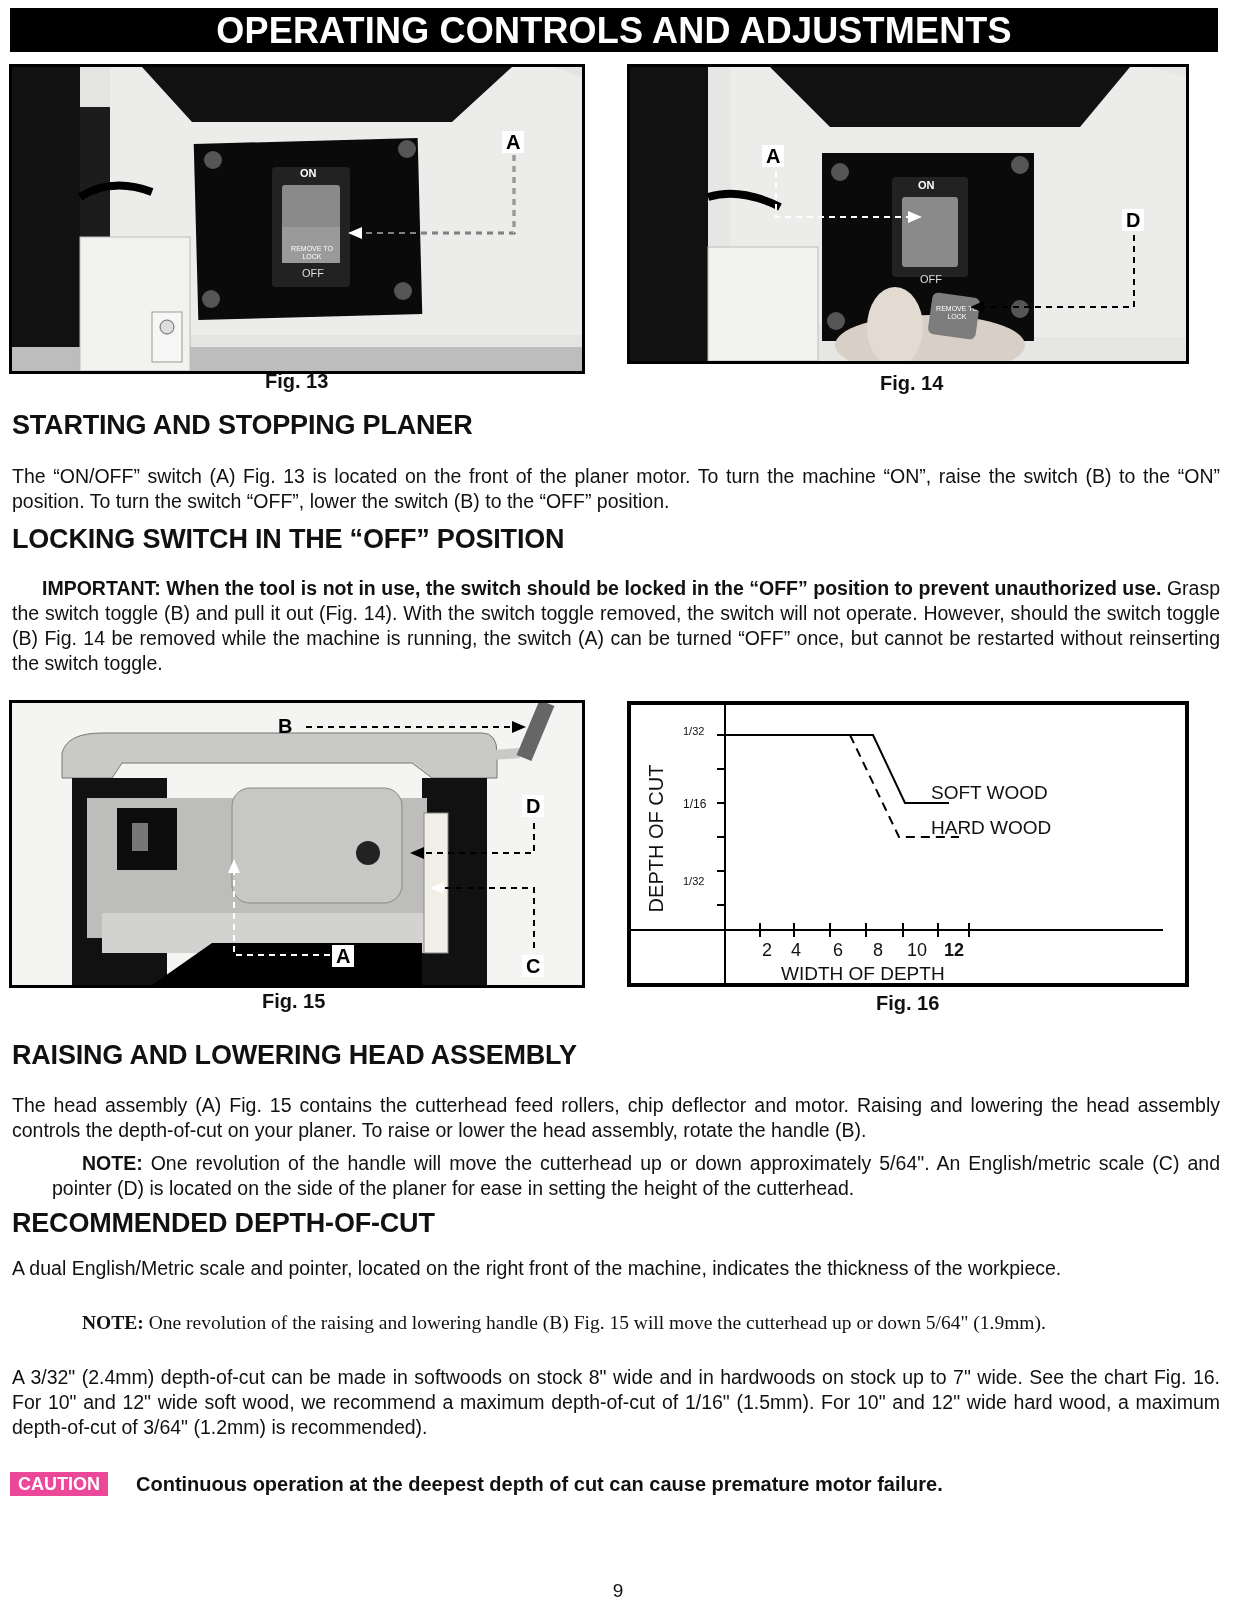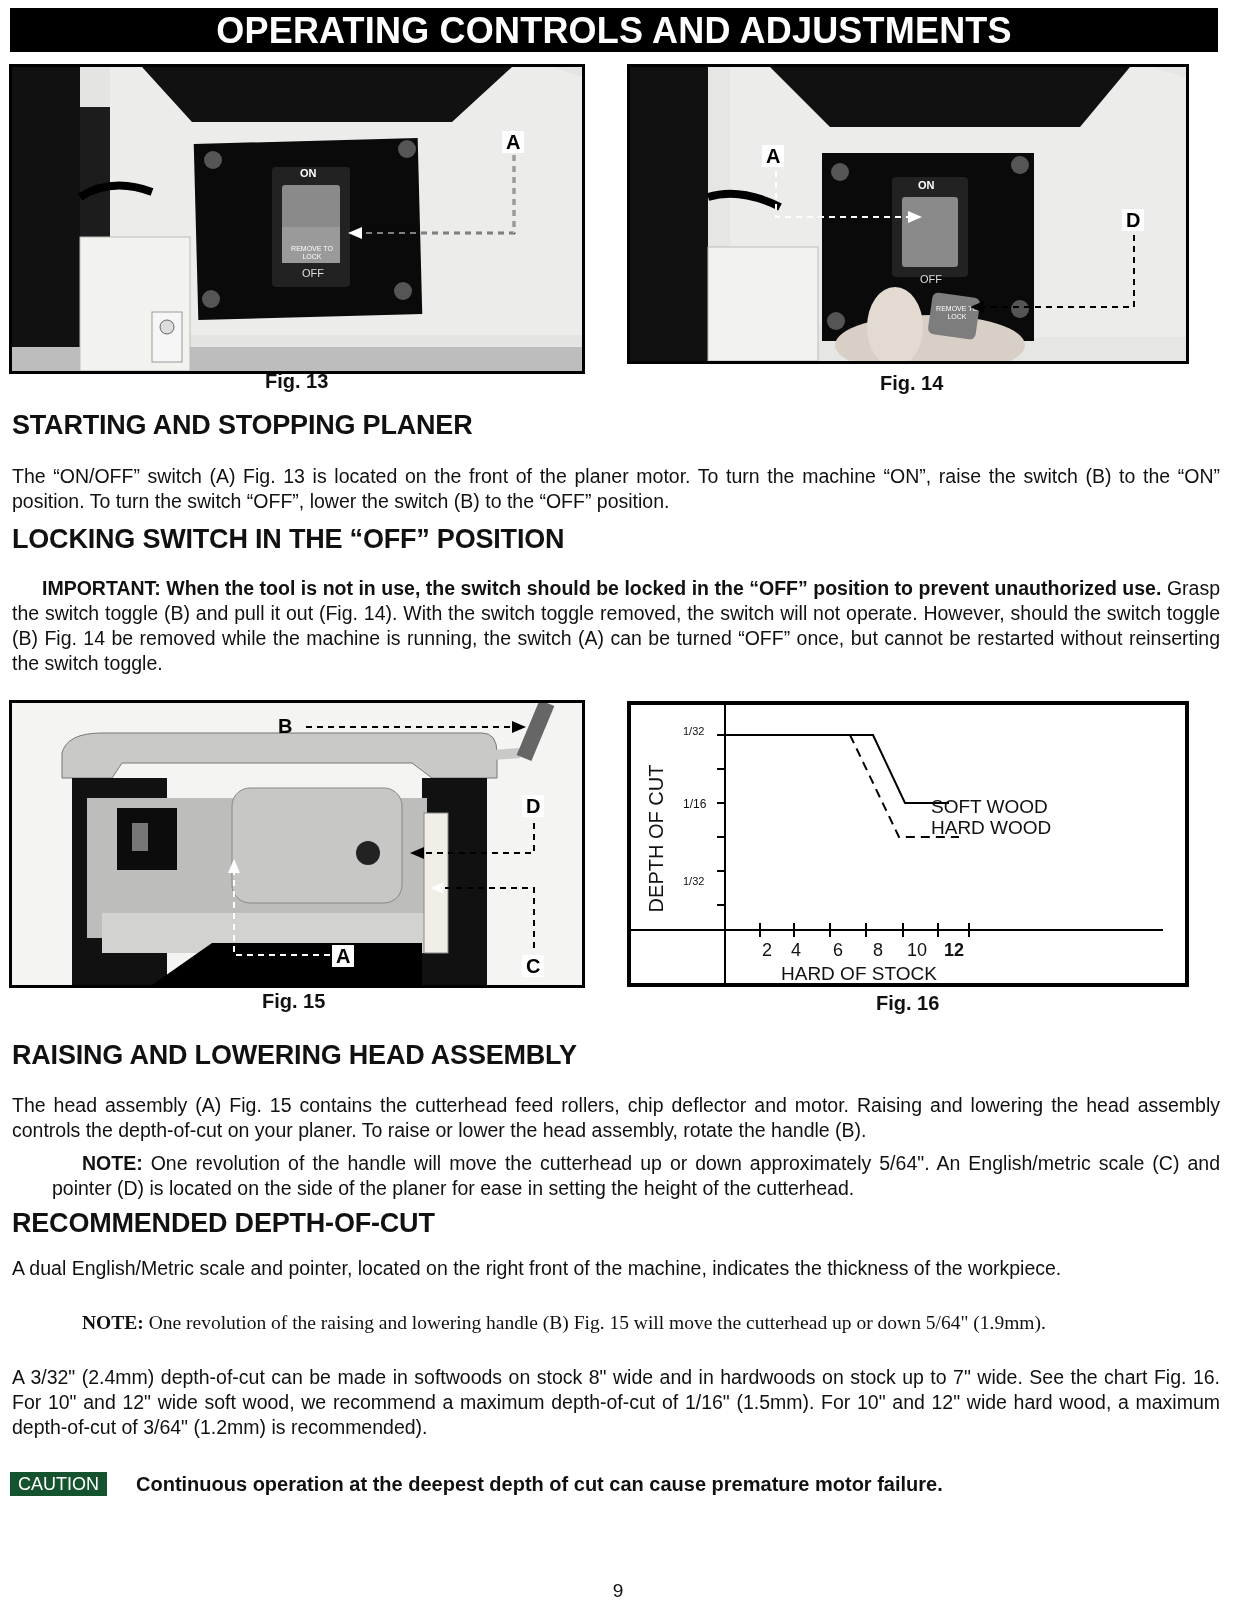--- a/index.html
+++ b/index.html
@@ -8,21 +8,21 @@
   .abs { position: absolute; }
   .banner { left: 10px; top: 8px; width: 1208px; height: 44px; background: #000;
             color: #fff; font-weight: bold; font-size: 36px; text-align: center;
             line-height: 46px; letter-spacing: 0.2px; }
   .figbox { border: 3px solid #000; background: #d9d9d9; overflow: hidden; box-sizing: border-box; }
   .figcap { font-weight: bold; font-size: 20px; }
   .h2 { font-weight: bold; font-size: 27px; left: 12px; letter-spacing: -0.2px; }
   .p { font-size: 19.5px; line-height: 25px; left: 12px; width: 1208px; text-align: justify; }
   .note { left: 52px; width: 1168px; }
   .b { font-weight: bold; margin-left: 30px; }
-  .caution-tag { left: 10px; top: 1472px; background: #14532d; color: #fff; font-weight: normal;
+  .caution-tag { left: 10px; top: 1472px; background: #ec4899; color: #fff; font-weight: bold;
                  font-size: 18px; padding: 1px 8px; line-height: 22px; }
   .caution-text { left: 136px; top: 1473px; font-weight: bold; font-size: 20px; }
   .pagenum { left: 600px; top: 1580px; font-size: 19px; width: 36px; text-align: center; }
   .label-box { background: #fff; color: #000; font-weight: bold; font-size: 20px;
                padding: 0 4px; line-height: 22px; }
   svg { display: block; }
 </style>
 </head>
 <body>
 
@@ -168,22 +168,22 @@
   <div class="abs" style="left:-55px; top:122px; width:160px; text-align:center; transform:rotate(-90deg); font-size:20px;">DEPTH OF CUT</div>
   <div class="abs" style="left:52px; top:20px; font-size:11px;">1/32</div>
   <div class="abs" style="left:52px; top:92px; font-size:12px;text-align:center;">1/16</div>
   <div class="abs" style="left:52px; top:170px; font-size:11px;">1/32</div>
   <div class="abs" style="left:131px; top:235px; font-size:18px;">2</div>
   <div class="abs" style="left:160px; top:235px; font-size:18px;">4</div>
   <div class="abs" style="left:202px; top:235px; font-size:18px;">6</div>
   <div class="abs" style="left:242px; top:235px; font-size:18px;">8</div>
   <div class="abs" style="left:276px; top:235px; font-size:18px;">10</div>
   <div class="abs" style="left:313px; top:235px; font-size:18px;font-weight:bold;">12</div>
-  <div class="abs" style="left:150px; top:258px; font-size:19px;">HARD OF STOCK</div>
-  <div class="abs" style="left:300px; top:91px; font-size:19px; background:transparent;">SOFT WOOD</div>
+  <div class="abs" style="left:150px; top:258px; font-size:19px;">WIDTH OF DEPTH</div>
+  <div class="abs" style="left:300px; top:77px; font-size:19px; background:transparent;">SOFT WOOD</div>
   <div class="abs" style="left:300px; top:112px; font-size:19px;">HARD WOOD</div>
 </div>
 <div class="abs figcap" style="left:876px; top:992px;">Fig. 16</div>
 
 <div class="abs h2" style="top:1040px;">RAISING AND LOWERING HEAD ASSEMBLY</div>
 <div class="abs p" style="top:1093px;">The head assembly (A) Fig. 15 contains the cutterhead feed rollers, chip deflector and motor. Raising and lowering the head assembly controls the depth-of-cut on your planer. To raise or lower the head assembly, rotate the handle (B).</div>
 <div class="abs p note" style="top:1151px;">
   <span class="b">NOTE:</span><span> One revolution of the handle will move the cutterhead up or down approximately 5/64". An English/metric scale (C) and pointer (D) is located on the side of the planer for ease in setting the height of the cutterhead.</span>
 </div>
 

